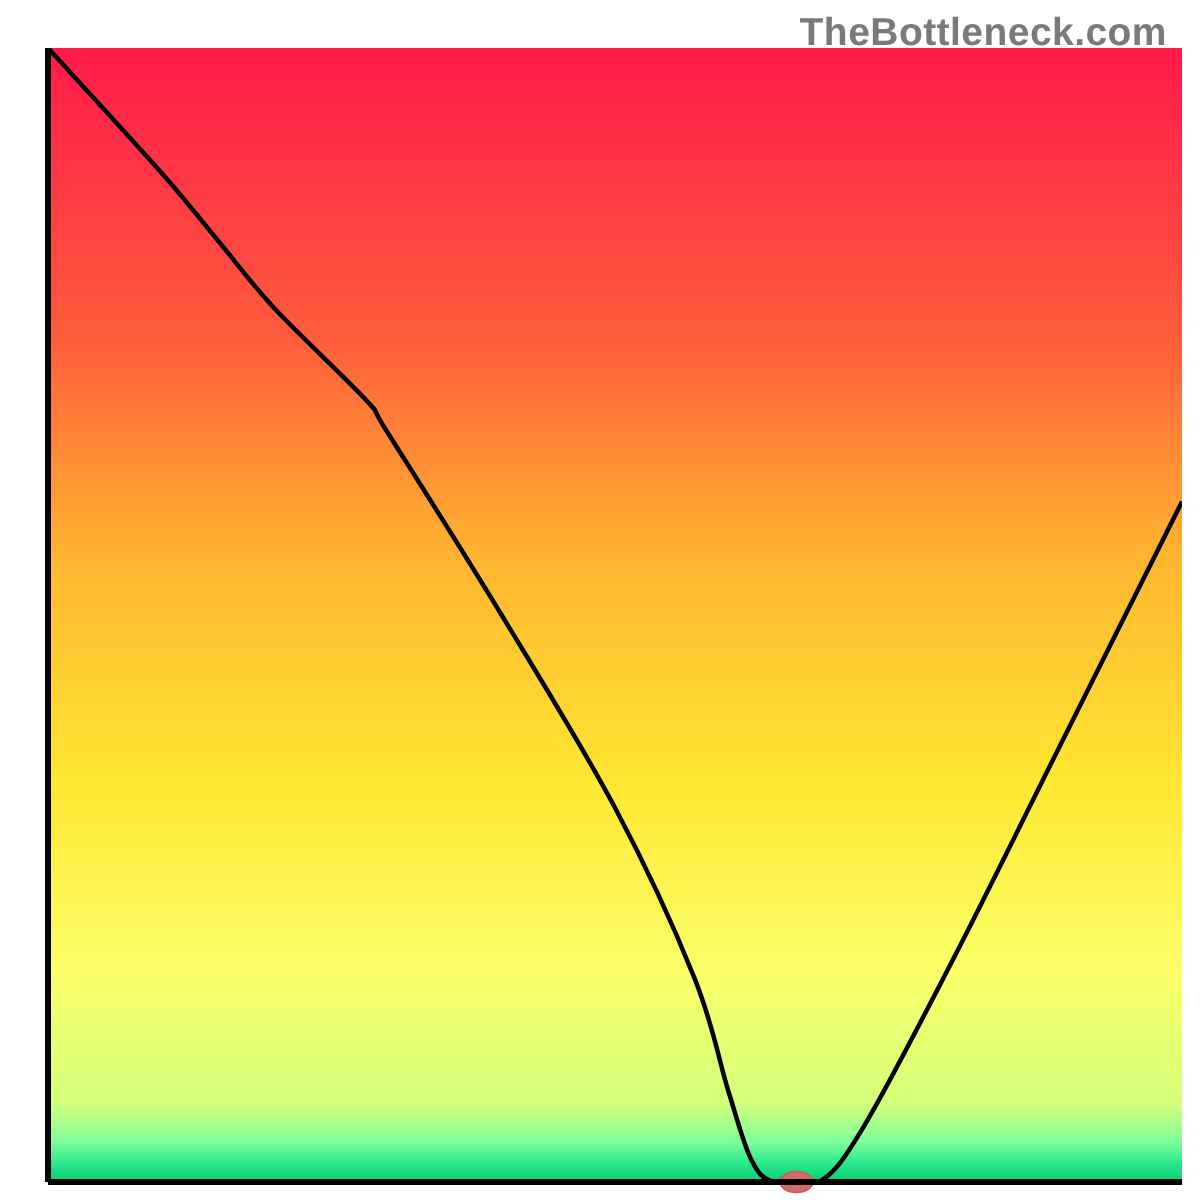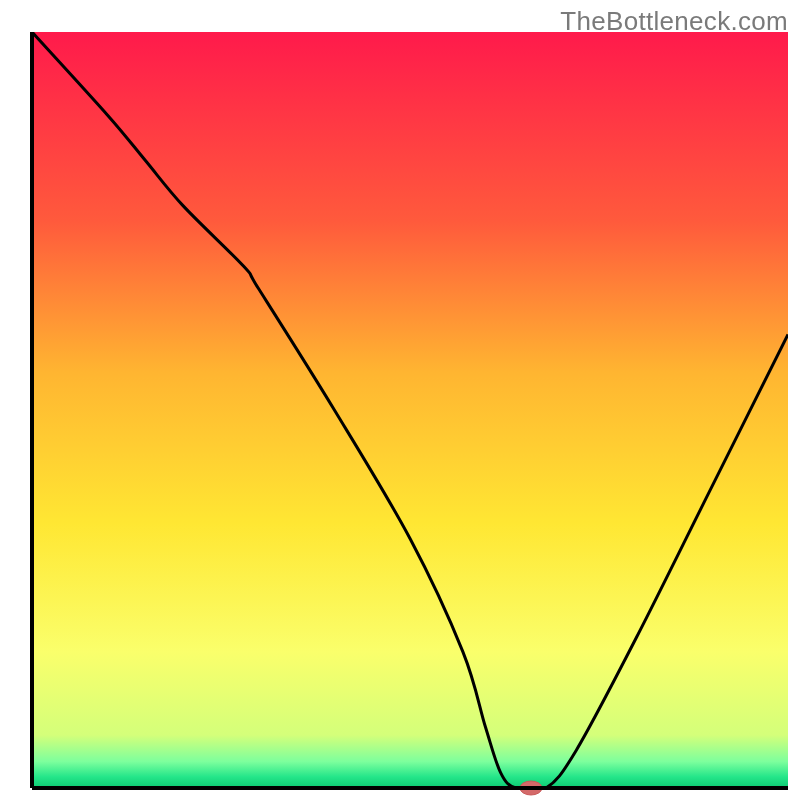--- a/index.html
+++ b/index.html
@@ -11,23 +11,23 @@
     font-family: Arial, Helvetica, sans-serif;
   }
   .wrap {
     position: relative;
     width: 800px;
     height: 800px;
   }
   .watermark {
     position: absolute;
     top: 6px;
-    right: 12px;
+    right: 22px;
     font-size: 26px;
-    font-weight: 400;
+    font-weight: 700;
     color: #7a7a7a;
     letter-spacing: 0.3px;
   }
   svg { display: block; }
 </style>
 </head>
 <body>
 
 <div class="wrap">
   <div class="watermark">TheBottleneck.com</div>

